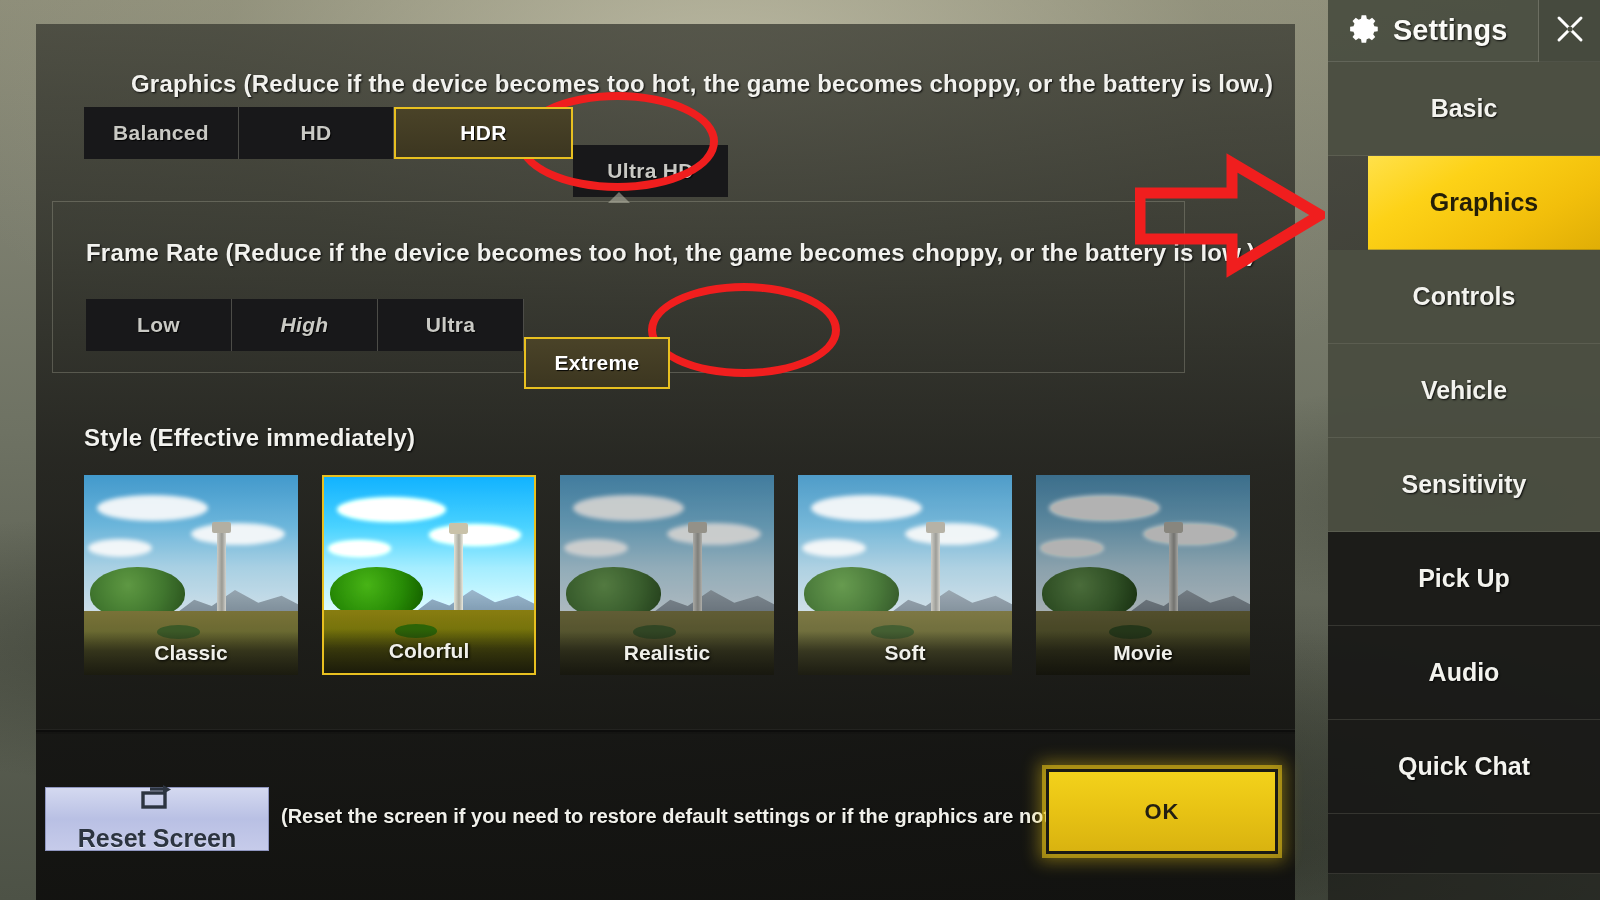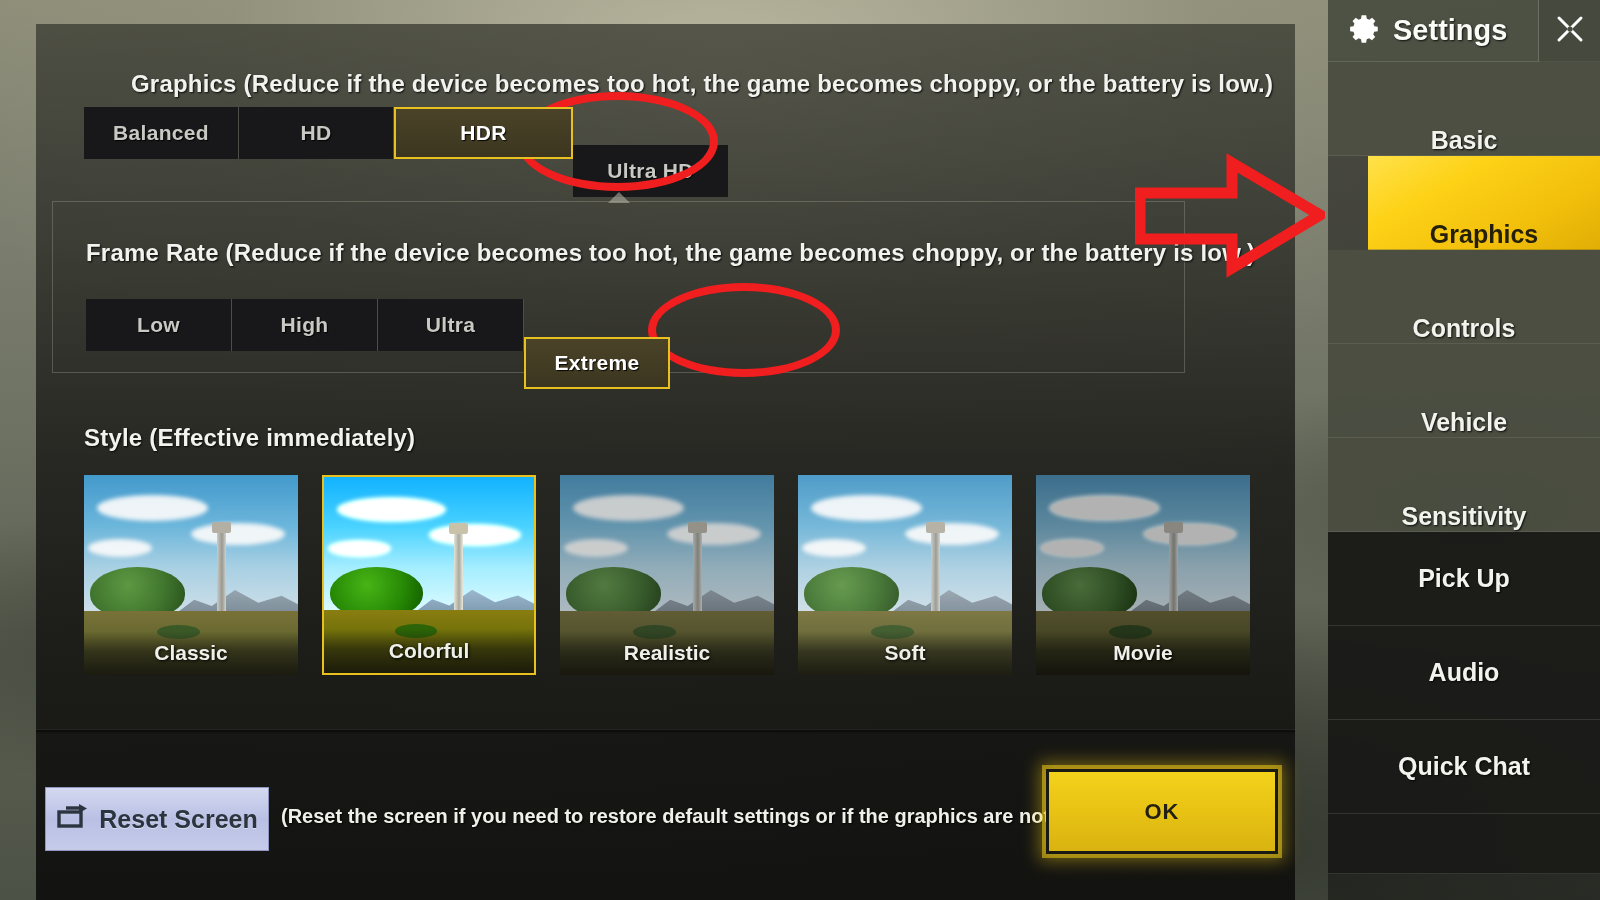--- a/index.html
+++ b/index.html
@@ -152,20 +152,21 @@
   .st-realistic{ filter: saturate(0.72) contrast(1.05) brightness(0.80); }
   .st-soft     { filter: saturate(0.85) contrast(0.92) brightness(1.02); }
   .st-movie    { filter: saturate(0.60) contrast(1.25) brightness(0.70); }
 
   
   #reset-btn {
     position: absolute; left: 45px; top: 787px; width: 224px; height: 64px;
     background: linear-gradient(180deg, #d4d9f0 0%, #b9c0e4 50%, #c6cbea 100%);
     display: flex; align-items: center; justify-content: center; gap: 9px;
     border: 1px solid #8f96c0;
+    flex-direction: column;
   }
   #reset-label {
     color: #2c3440; font-size: 25px; font-weight: 700;
     text-shadow: 0 1px 0 rgba(255,255,255,0.45);
   }
   #reset-hint {
     position: absolute; left: 281px; top: 805px;
     color: #f0f0ea; font-size: 20px; font-weight: 700;
     text-shadow: 1px 1px 2px rgba(0,0,0,0.9);
     white-space: nowrap;
@@ -199,21 +200,21 @@
     border-left: 1px solid rgba(165,165,150,0.40);
     background: rgba(66,70,58,0.55);
   }
   .sb-item {
     height: 94px; display: flex; align-items: center; justify-content: center;
     border-bottom: 1px solid rgba(150,150,138,0.22);
     color: #f3f3ee; font-size: 25px; font-weight: 700;
     text-shadow: 1px 1px 2px rgba(0,0,0,0.85);
     position: relative;
   }
-  .sb-item.light { background: rgba(76,80,66,0.90); align-items: flex-end; }
+  .sb-item.light { background: rgba(76,80,66,0.90); }
   .sb-item.dark  { background: rgba(26,26,23,0.90); }
   .sb-item.active {
     background: linear-gradient(150deg, #ffe14a 0%, #fdd217 32%, #f2bf0b 70%, #e0ae06 100%);
     color: #241f08;
     text-shadow: none;
     border-bottom: 1px solid rgba(120,95,10,0.5);
     margin-left: 40px;
   }
   .sb-item.partial { height: 60px; }
 
@@ -252,21 +253,21 @@
 
   <div class="framed" style="position:absolute;left:16px;top:177px;width:1133px;height:172px;">
     <div class="frame-tri"></div>
 
     <div style="position:absolute;left:33px;top:37px;" class="section-label">Frame Rate (Reduce if the device becomes too hot, the game becomes choppy, or the battery is low.)</div>
 
     <div class="opt-row" style="position:absolute;left:33px;top:97px;">
       <div class="opt" style="width:146px;">
           <span>Low</span>
         </div>
-      <div class="opt" style="width:146px;">
+      <div class="opt" style="width:146px;font-style:italic;">
           <span>High</span>
         </div>
       <div class="opt" style="width:146px;">
           <span>Ultra</span>
         </div>
       <div class="opt selected" style="width:146px;">
           <span>Extreme</span>
         </div>
     </div>
   </div>

